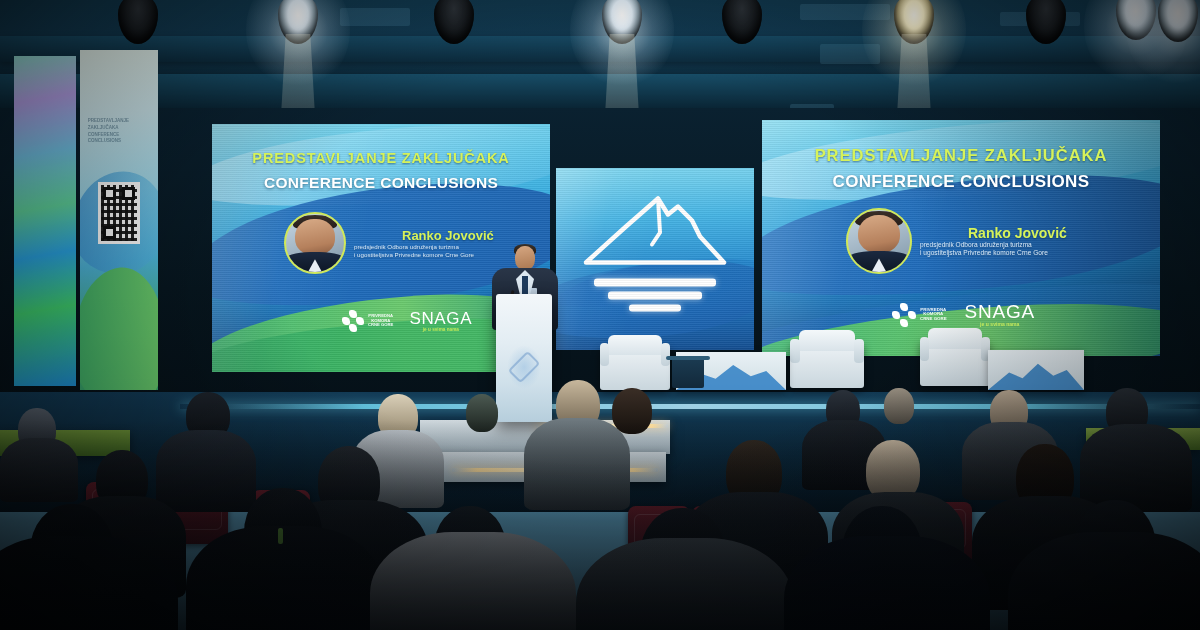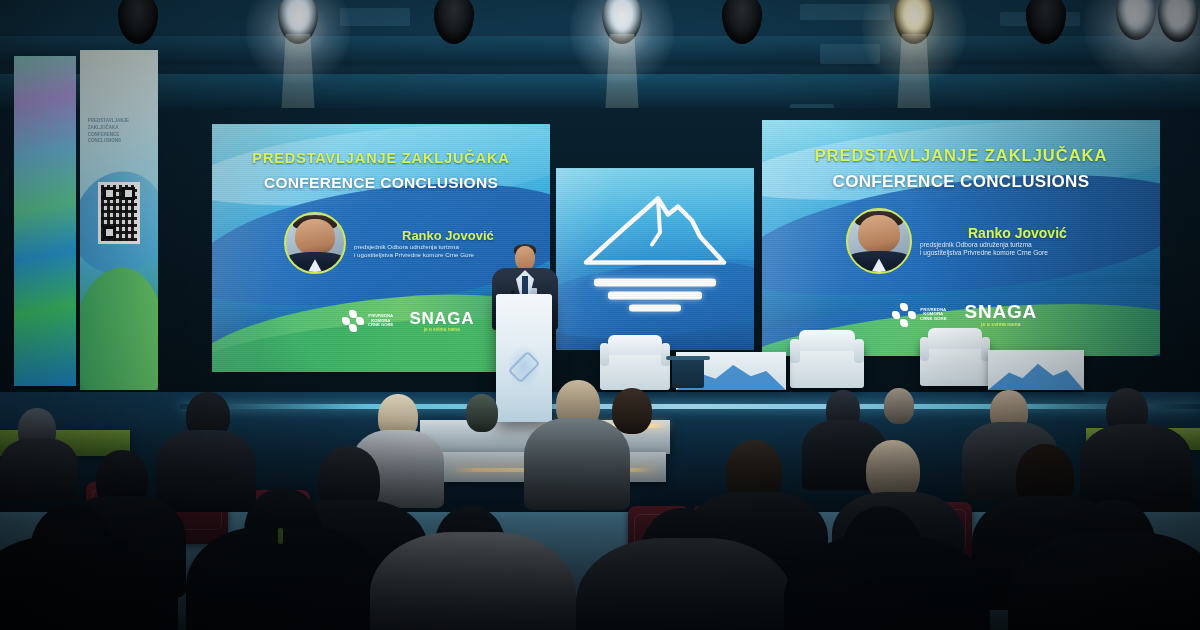--- a/index.html
+++ b/index.html
@@ -95,21 +95,21 @@
   .sp-name { color:#d6f25a; font-weight:700; text-shadow:0 1px 2px rgba(0,40,70,.5); white-space:nowrap;padding-left:48px; }
   .sp-role { color:#eaf6ff; opacity:.92; white-space:nowrap; line-height:1.25;
              text-shadow:0 1px 2px rgba(0,40,70,.45); }
 
   .logo-row { position:absolute; display:flex; align-items:center; gap:10px; }
   .pk-logo { display:flex; align-items:center; gap:4px; }
   .pk-mark { position:relative; flex:0 0 auto; }
   .pk-mark span { position:absolute; background:#ffffff;
                   border-radius:26% 58% 26% 58%; }
   .pk-text { color:#ffffff; line-height:1.05; opacity:.92; font-weight:600; }
-  .snaga { color:#ffffff; font-weight:700; letter-spacing:.04em; line-height:1;text-align:center; }
+  .snaga { color:#ffffff; font-weight:400; letter-spacing:.04em; line-height:1;text-align:center; }
   .snaga-sub { color:#d6f25a; font-weight:600; opacity:.85; letter-spacing:.01em; }
 
   
   .mtn-wrap { position:absolute; left:50%; top:46%; transform:translate(-50%,-50%); }
   .mtn-bar { background:#ffffff; border-radius:3px; margin:0 auto;
              box-shadow:0 0 6px rgba(255,255,255,.5); }
 
   
   .vpanel { position:absolute; overflow:hidden; }
   .vp-irid { background:linear-gradient(170deg,#9fe3d9 0%,#b9a7e8 14%,#7fc9e8 30%,#6fd8a6 46%,#39a7e0 60%,#4fd07a 76%,#2b8fcf 100%);

